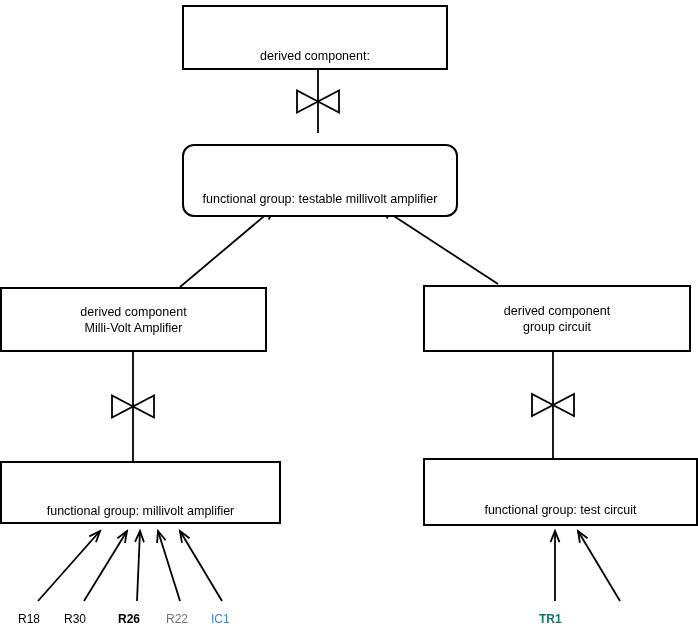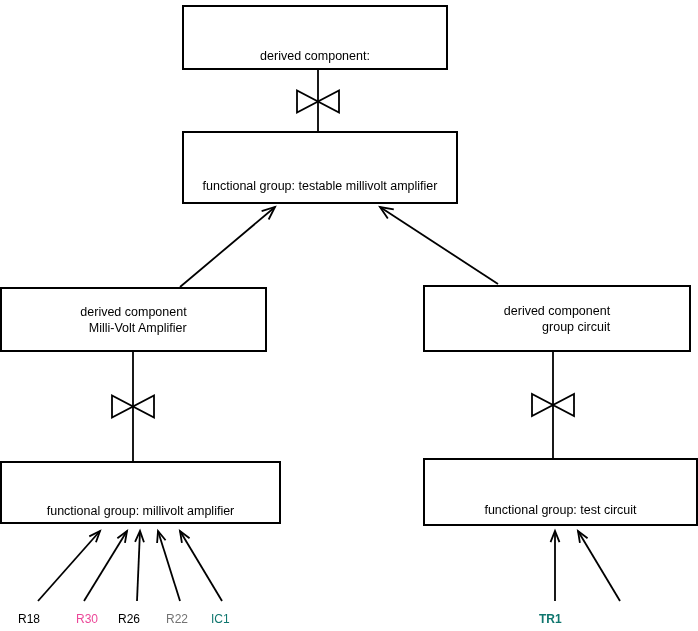--- a/index.html
+++ b/index.html
@@ -33,21 +33,21 @@
     display: flex;
     align-items: center;
     justify-content: center;
   }
   .node-text {
     font-family: "Liberation Sans", sans-serif;
     font-size: 12.5px;
     line-height: 16px;
     color: #000000;
     white-space: pre;
-    text-align: right;
+    text-align: center;
   }
   .node-text.centered { text-align: center; margin-top: 36px; }
   .leaf-label {
     position: absolute;
     font-family: "Liberation Sans", sans-serif;
     font-size: 12px;
     line-height: 16px;
     color: #000000;
     white-space: pre;
   }
@@ -88,41 +88,41 @@
         <polyline points="559.4510456329558,542.1439756269182 555,531 550.5489543670442,542.1439756269182" fill="none" stroke="#000000" stroke-width="1.8" stroke-linejoin="miter"></polyline>
         <line x1="620" y1="601" x2="578" y2="531" stroke="#000000" stroke-width="1.8"></line>
         <polyline points="587.5502683009205,538.2658361790253 578,531 579.9167880163538,542.8459243497653" fill="none" stroke="#000000" stroke-width="1.8" stroke-linejoin="miter"></polyline>
       </g>
   </svg>
 
   <div class="node-box" id="node-0" style="left: 182px; top: 5px; width: 266px; height: 65px; border-color: rgb(0, 0, 0);">
     <div class="node-text centered"><span>derived component:</span><br></div>
   </div>
 
-  <div class="node-box" id="node-1" style="left: 182px; top: 131px; width: 276px; height: 73px; border-color: rgb(0, 0, 0);">
+  <div class="node-box" id="node-1" style="left: 182px; top: 144px; width: 276px; height: 73px; border-color: rgb(0, 0, 0); border-radius: 12px;">
     <div class="node-text centered"><span>functional group: testable millivolt amplifier</span></div>
   </div>
 
   <div class="node-box" id="node-2" style="left: 0px; top: 287px; width: 267px; height: 65px; border-color: rgb(0, 0, 0);">
     <div class="node-text"><span>derived component</span><br><span>Milli-Volt Amplifier</span></div>
   </div>
 
   <div class="node-box" id="node-3" style="left: 423px; top: 285px; width: 268px; height: 67px; border-color: rgb(0, 0, 0);">
     <div class="node-text"><span>derived component</span><br><span>group circuit</span></div>
   </div>
 
   <div class="node-box" id="node-4" style="left: 0px; top: 461px; width: 281px; height: 63px; border-color: rgb(0, 0, 0);">
     <div class="node-text centered"><span>functional group: millivolt amplifier</span></div>
   </div>
 
   <div class="node-box" id="node-5" style="left: 423px; top: 458px; width: 275px; height: 68px; border-color: rgb(0, 0, 0);">
     <div class="node-text centered"><span>functional group: test circuit</span></div>
   </div>
 
   <div class="leaf-label" id="leaf-0" style="left: 18px; top: 611px; color: rgb(0, 0, 0);">R18</div>
-  <div class="leaf-label" id="leaf-1" style="left: 64px; top: 611px; color: #ec4899; margin-left: 12px;">R30</div>
-  <div class="leaf-label" id="leaf-2" style="left: 118px; top: 611px; color: rgb(0, 0, 0);">R26</div>
+  <div class="leaf-label" id="leaf-1" style="left: 64px; top: 611px; color: #000000;">R30</div>
+  <div class="leaf-label" id="leaf-2" style="left: 118px; top: 611px; color: rgb(0, 0, 0); font-weight: bold;">R26</div>
   <div class="leaf-label" id="leaf-3" style="left: 166px; top: 611px; color: #737373;">R22</div>
-  <div class="leaf-label" id="leaf-4" style="left: 211px; top: 611px; color: #0f766e;">IC1</div>
+  <div class="leaf-label" id="leaf-4" style="left: 211px; top: 611px; color: #3b82f6;">IC1</div>
   <div class="leaf-label" id="leaf-5" style="left: 539px; top: 611px; color: #0f766e; font-weight: bold;">TR1</div>
   <div class="leaf-label" id="leaf-6" style="left: 607px; top: 611px; color: rgb(0, 0, 0); margin-top: 33px;">R36</div>
 
 </div>
 
 </body></html>

